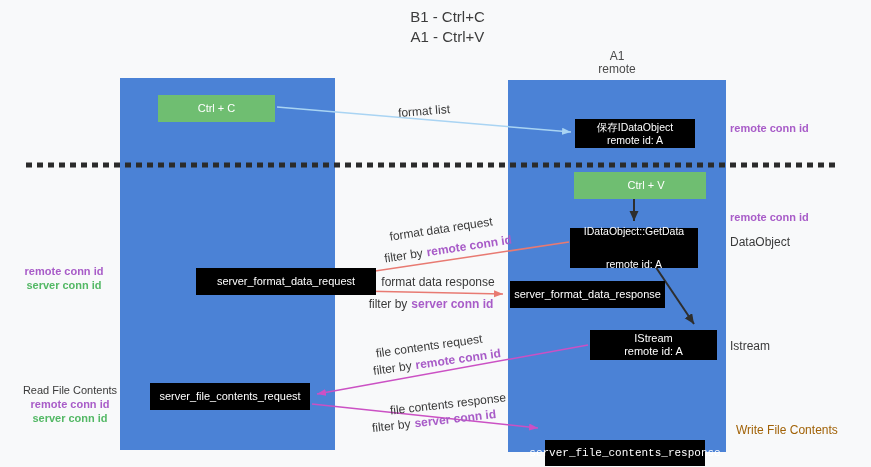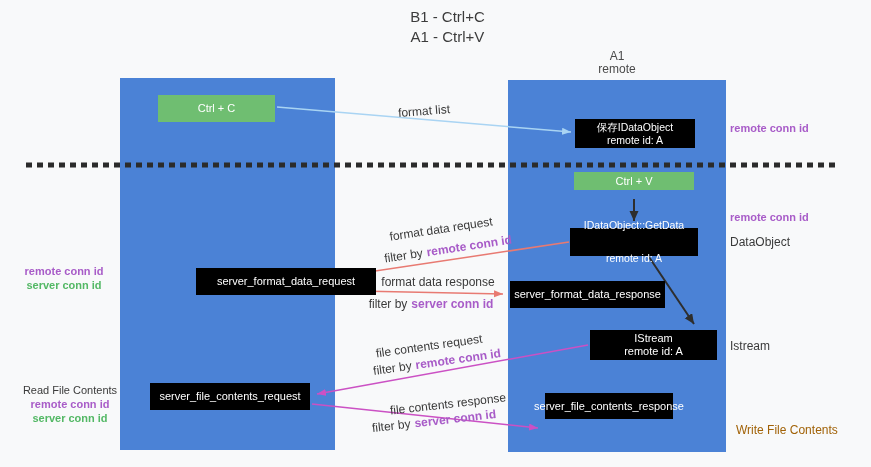--- a/index.html
+++ b/index.html
@@ -25,27 +25,27 @@
   svg.arrows{position:absolute; left:0; top:0; z-index:3;}
   .node{
     position:absolute; z-index:4;
     display:flex; flex-direction:column; align-items:center; justify-content:center;
     color:#ffffff; text-align:center; font-size:11px; line-height:13px; white-space:nowrap;
   }
   .node.green{background:#6fbe71;}
   .node.orange{background:#000000;}
   .n-ctrl-c{left:158px; top:95px; width:117px; height:27px;align-items:center;}
   .n-save-do{left:575px; top:119px; width:120px; height:29px; font-size:10.5px;}
-  .n-ctrl-v{left:574px; top:172px; width:120px; height:18px;}
-  .n-getdata{left:570px; top:228px; width:128px; height:28px; font-size:10.5px;gap:20px;}
+  .n-ctrl-v{left:574px; top:172px; width:120px; height:27px;padding-left:12px;}
+  .n-getdata{left:570px; top:228px; width:128px; height:40px; font-size:10.5px;gap:20px;}
   .n-sfdreq{left:152px; top:268px; width:180px; height:27px;margin-left:44px;}
   .n-sfdresp{left:510px; top:281px; width:155px; height:27px;}
   .n-istream{left:590px; top:330px; width:127px; height:30px;}
   .n-sfcreq{left:150px; top:383px; width:160px; height:27px;}
-  .n-sfcresp{left:545px; top:393px; width:128px; height:26px;}
+  .n-sfcresp{left:545px; top:440px; width:160px; height:26px;font-family:Liberation Mono, monospace;}
   .elabel{
     position:absolute; z-index:5; font-size:12px; color:#3a3a3a; white-space:nowrap;
   }
   .elabel .key{font-weight:bold;}
   .purple{color:#a85cc8;}
   .greent{color:#53b865;}
   .fprefix{margin-right:4px;}
   .ann{position:absolute; z-index:5; white-space:nowrap;}
   .ann-block{text-align:center; font-size:11px; line-height:14px; font-weight:bold;}
   .ann-left-format{left:20px; top:264px; width:88px;}

